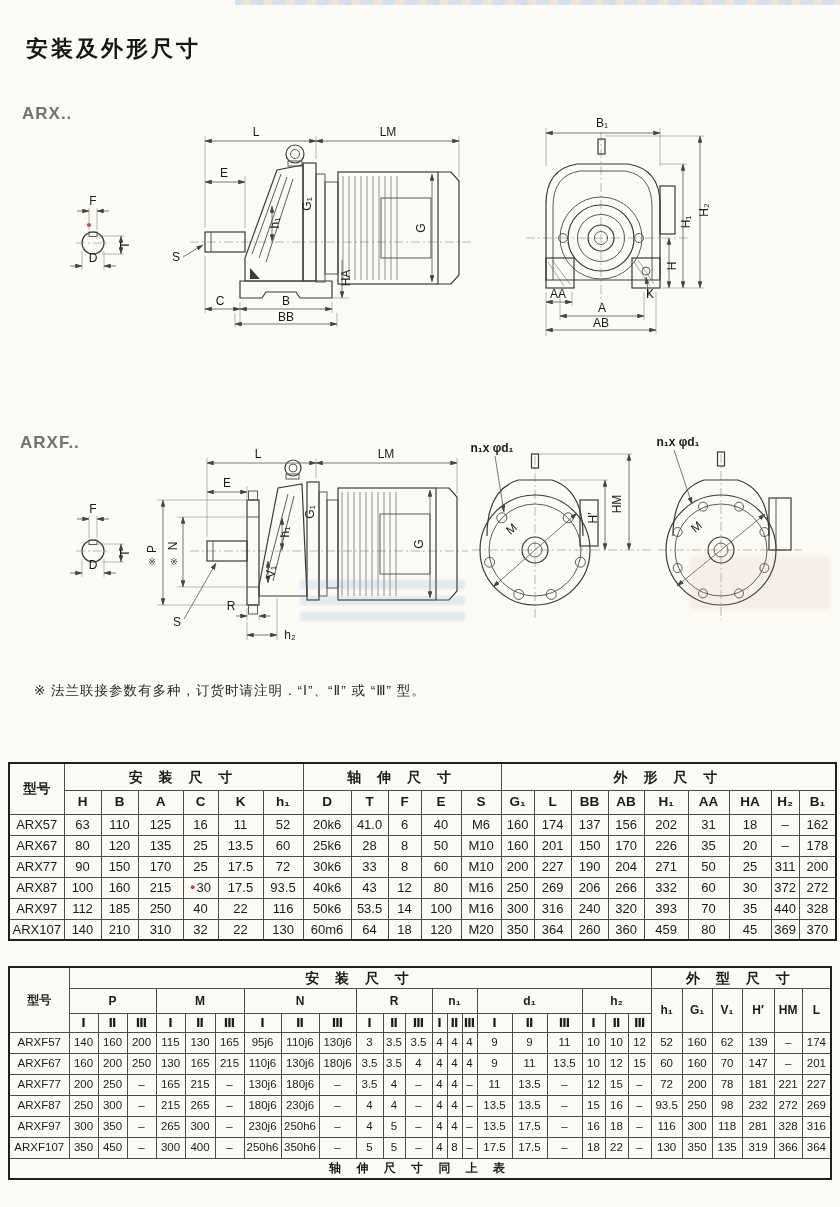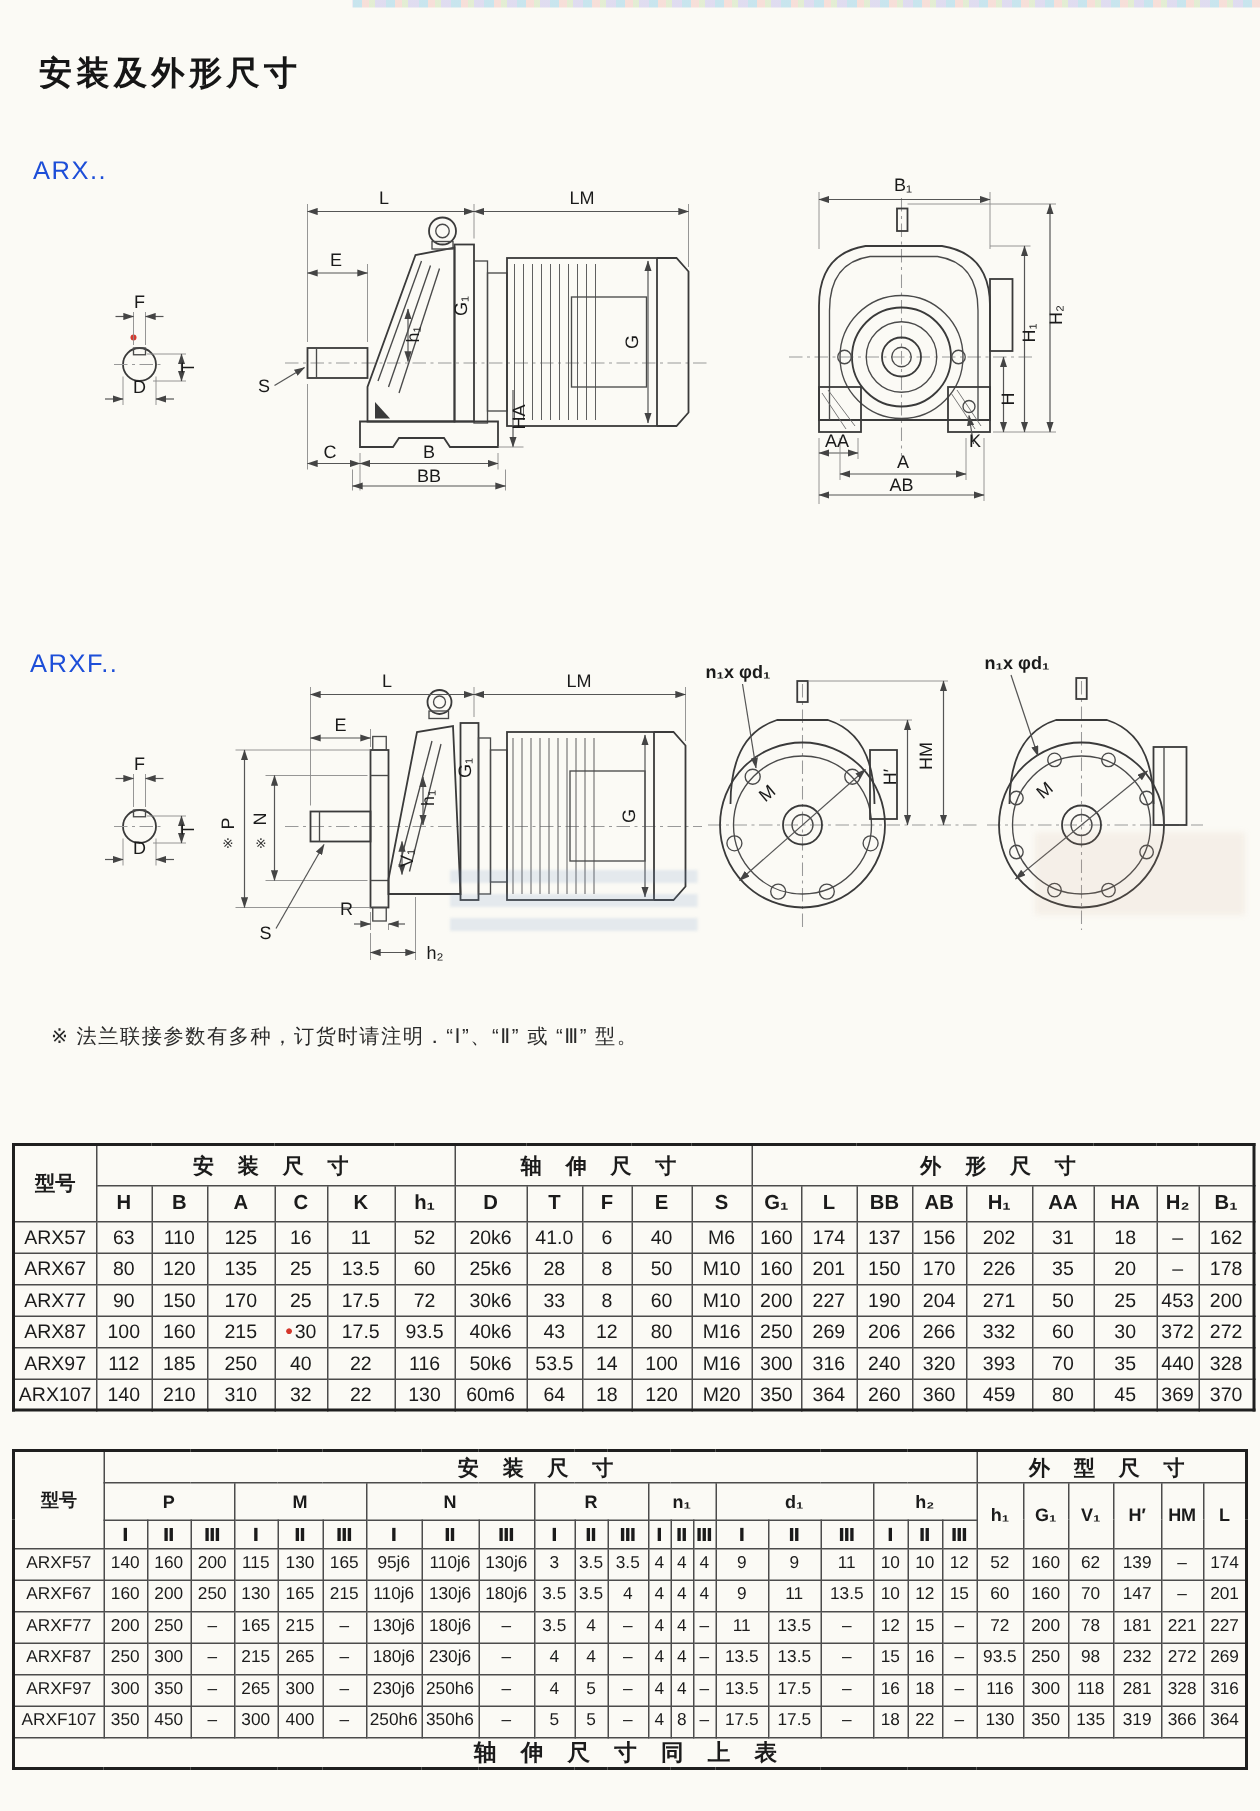--- a/index.html
+++ b/index.html
@@ -2,21 +2,21 @@
 <html><head>
 <meta charset="utf-8">
 <style>
   html,body{margin:0;padding:0;}
   body{width:840px;height:1207px;position:relative;background:#fbfaf5;
        font-family:"Liberation Sans","DejaVu Sans",sans-serif;color:#1b1b1b;overflow:hidden;}
   .abs{position:absolute;}
   #noise-strip{left:235px;top:0;width:605px;height:5px;opacity:.55;
     background:repeating-linear-gradient(90deg,#9fd4e8 0 6px,#f3c9c2 6px 11px,#cfe3b8 11px 15px,#c9c4ec 15px 22px);}
   #page-title{left:10px;top:34px;font-size:22px;font-weight:bold;letter-spacing:3px;color:#161616;margin-left:16px;}
-  .model-label{font-size:17px;font-weight:normal;letter-spacing:1px;color:#1d4ed8;}
+  .model-label{font-size:17px;font-weight:bold;letter-spacing:1px;color:#737373;}
   #arx-label{left:22px;top:104px;}
   #arxf-label{left:20px;top:433px;text-align:right;}
   #note-line{left:34px;top:682px;font-size:13.5px;letter-spacing:1px;color:#2a2a2a;}
   svg{overflow:visible;}
   .ln{stroke:#3a3a3a;stroke-width:1.2;fill:none;}
   .ln2{stroke:#4a4a4a;stroke-width:.9;fill:none;}
   .fin{stroke:#5a5a5a;stroke-width:.65;fill:none;}
   .dim{stroke:#555;stroke-width:.8;fill:none;}
   .xln{stroke:#8a8a8a;stroke-width:.6;fill:none;}
   .cl{stroke:#999;stroke-width:.7;fill:none;stroke-dasharray:9 3 2 3;}
@@ -37,21 +37,21 @@
   #table1 thead tr:nth-child(1){height:27px;}
   #table1 thead tr:nth-child(2){height:24px;}
   #table1 tbody tr{height:21px;}
   #table2 th{font-size:12px;font-weight:bold;}
   #table2 td{font-size:11.5px;}
   #table2 thead tr:nth-child(1){height:21px;}
   #table2 thead tr:nth-child(2){height:25px;}
   #table2 thead tr:nth-child(3){height:19px;}
   #table2 tbody tr{height:21px;}
   #table2 tfoot tr{height:21px;}
-  #table2 tfoot td{font-size:15px;font-weight:bold;letter-spacing:6px;}
+  #table2 tfoot td{font-size:12px;font-weight:bold;letter-spacing:6px;}
   .grp{letter-spacing:6px;font-size:14px !important;}
   .red-dot{color:#d4372c;font-size:9px;margin-right:1px;vertical-align:20%;}
 </style>
 </head>
 <body>
 
 <div class="abs" id="noise-strip"></div>
 <div class="abs" id="page-title">安装及外形尺寸</div>
 <div class="abs model-label" id="arx-label">ARX..</div>
 <div class="abs model-label" id="arxf-label">ARXF..</div>
@@ -478,21 +478,21 @@
         <td>8</td>
         <td>60</td>
         <td>M10</td>
         <td>200</td>
         <td>227</td>
         <td>190</td>
         <td>204</td>
         <td>271</td>
         <td>50</td>
         <td>25</td>
-        <td>453</td>
+        <td>311</td>
         <td>200</td>
       </tr>
       <tr>
         <td>ARX87</td>
         <td>100</td>
         <td>160</td>
         <td>215</td>
         <td><span class="red-dot">●</span>30</td>
         <td>17.5</td>
         <td>93.5</td>

